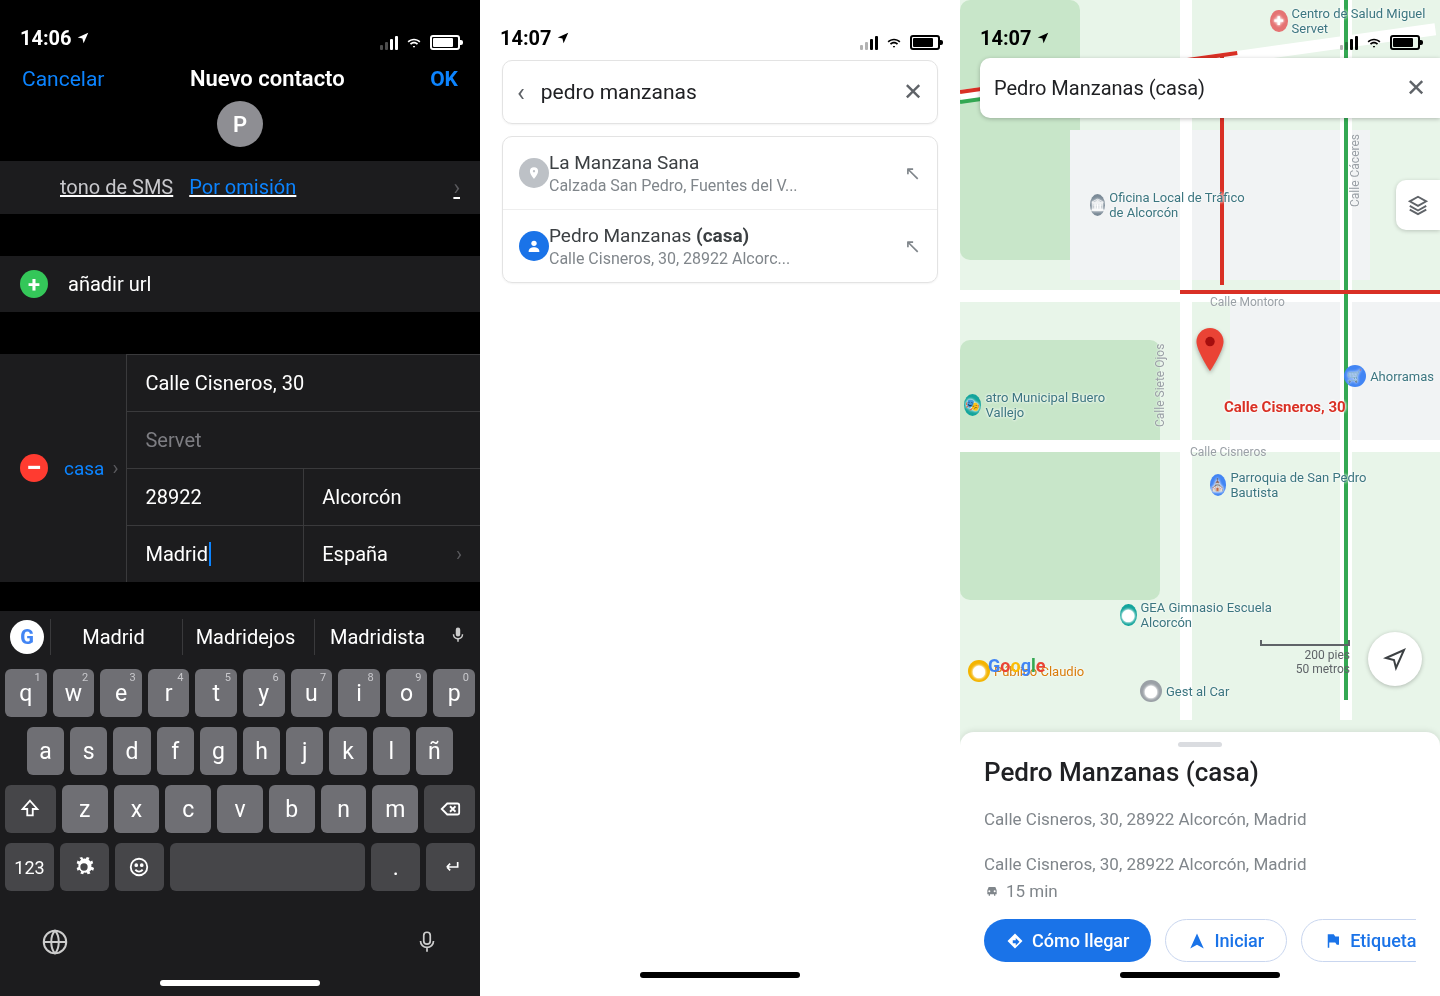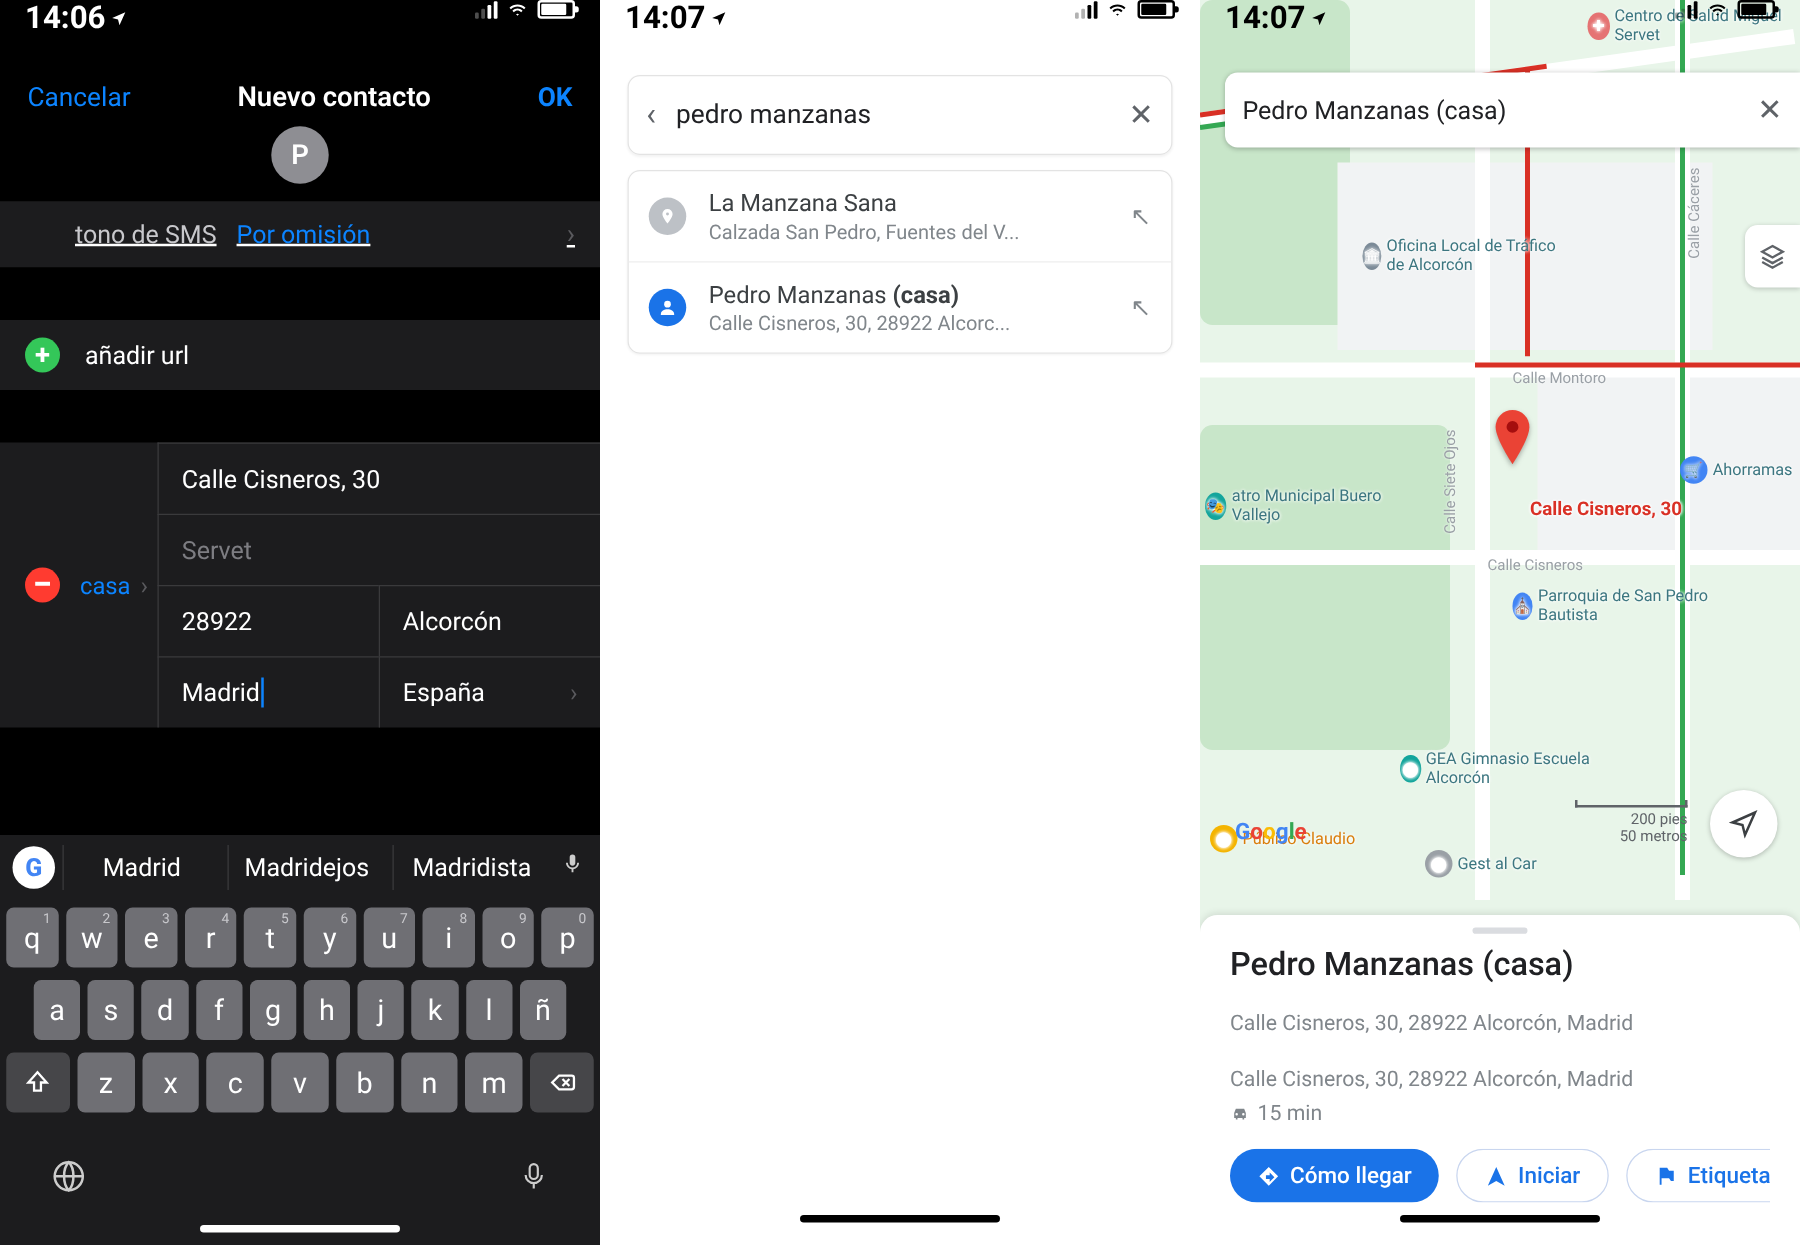--- a/index.html
+++ b/index.html
@@ -1,21 +1,21 @@
 <!DOCTYPE html>
 <html><head>
 <meta charset="utf-8">
 <style>
   * { box-sizing: border-box; margin: 0; padding: 0; font-family: -apple-system, BlinkMacSystemFont, "Segoe UI", Roboto, Helvetica, Arial, sans-serif; }
   body { width: 1440px; height: 996px; background: #dedede; display: flex; }
   .phone { width: 480px; height: 996px; position: relative; background: #fff; overflow: hidden; }
   .phone.dark { background: #000; color: #fff; }
 
   
-  .status { display: flex; align-items: flex-start; height: 50px; padding: 0 20px; font-size: 25px; font-weight: 700; }
+  .status { display: flex; align-items: flex-end; height: 50px; padding: 0 20px; font-size: 20px; font-weight: 700; }
   .status .time { display: flex; align-items: center; gap: 4px; }
   .status .spacer { flex: 1; }
   .status .icons { display: flex; align-items: center; gap: 6px; }
   .sig-bars { display: flex; align-items: flex-end; gap: 2px; height: 14px; }
   .sig-bars span { width: 3px; background: #000; border-radius: 1px; }
   .phone.dark .sig-bars span { background: #fff; }
   .sig-bars .b1 { height: 5px; opacity: .3; }
   .sig-bars .b2 { height: 8px; opacity: .3; }
   .sig-bars .b3 { height: 11px; }
   .sig-bars .b4 { height: 14px; }
@@ -72,21 +72,21 @@
   .globe-row { display: flex; align-items: center; justify-content: space-between; padding: 20px 40px 10px; color: #ccc; font-size: 30px; }
   .homebar { width: 160px; height: 6px; background: #fff; border-radius: 3px; margin: 6px auto 10px; }
   .phone:not(.dark) .homebar { background: #000; }
 
   
   .search-box { margin: 10px 22px 12px; border: 1px solid #e3e3e3; border-radius: 10px; display: flex; align-items: center; padding: 16px 14px; font-size: 21px; color: #4a4a4a; gap: 16px; box-shadow: 0 1px 2px rgba(0,0,0,.05); }
   .search-box .back { font-size: 26px; color: #5f6368; }
   .search-box .q { flex: 1; color: #202124; }
   .search-box .x { font-size: 24px; color: #5f6368; font-weight: 300; }
   .sug-list { margin: 0 22px; border: 1px solid #e3e3e3; border-radius: 10px; overflow: hidden; box-shadow: 0 1px 2px rgba(0,0,0,.05); }
-  .sug { display: flex; align-items: center; padding: 14px 16px; gap: 18px; }
+  .sug { display: flex; align-items: center; padding: 14px 16px; }
   .sug + .sug { border-top: 1px solid #eee; }
   .sug .ic { width: 30px; height: 30px; border-radius: 50%; display: flex; align-items: center; justify-content: center; font-size: 16px; }
   .sug .ic.pin { background: #bdc1c6; color: #fff; }
   .sug .ic.contact { background: #1a73e8; color: #fff; }
   .sug .txt { flex: 1; }
   .sug .ttl { font-size: 19px; color: #3c4043; }
   .sug .sub { font-size: 16px; color: #80868b; margin-top: 2px; }
   .sug .arrow { color: #80868b; font-size: 20px; }
 
   
@@ -262,20 +262,43 @@
             <div class="key" style="flex: 1 1 0%;">n</div>
             <div class="key" style="flex: 1 1 0%;">m</div>
           </div>
         <div class="key special">
             <svg width="26" height="22" viewBox="0 0 24 24" fill="none" stroke="#fff" stroke-width="2">
               <path d="M20 6H9l-6 6 6 6h11a2 2 0 002-2V8a2 2 0 00-2-2z"></path>
               <path d="M12 9l6 6M18 9l-6 6"></path>
             </svg>
           </div>
       </div>
+      <div class="krow bottom">
+        <div class="key special" style="font-size:18px">123</div>
+        <div class="key special">
+            <svg width="22" height="22" viewBox="0 0 24 24" fill="#fff">
+              <path d="M12 8a4 4 0 100 8 4 4 0 000-8zm9 4l2 1-1 3-2-1a8 8 0 01-2 2l1 2-3 1-1-2a8 8 0 01-3 0l-1 2-3-1 1-2a8 8 0 01-2-2l-2 1-1-3 2-1a8 8 0 010-3l-2-1 1-3 2 1a8 8 0 012-2L7 2l3-1 1 2a8 8 0 013 0l1-2 3 1-1 2a8 8 0 012 2l2-1 1 3-2 1a8 8 0 010 3z"></path>
+            </svg>
+          </div>
+        <div class="key special">
+            <svg width="22" height="22" viewBox="0 0 24 24" fill="none" stroke="#fff" stroke-width="2">
+              <circle cx="12" cy="12" r="9"></circle>
+              <circle cx="9" cy="10" r="1" fill="#fff"></circle>
+              <circle cx="15" cy="10" r="1" fill="#fff"></circle>
+              <path d="M8 15c1 1 2 2 4 2s3-1 4-2"></path>
+            </svg>
+          </div>
+        <div class="key special space"></div>
+        <div class="key special">.</div>
+        <div class="key special">
+            <svg width="24" height="20" viewBox="0 0 24 24" fill="none" stroke="#fff" stroke-width="2">
+              <path d="M20 6v6H7m0 0l4-4m-4 4l4 4"></path>
+            </svg>
+          </div>
+      </div>
     </div>
     <div class="globe-row">
       <span><svg width="30" height="30" viewBox="0 0 24 24" fill="none" stroke="#ccc" stroke-width="1.6">
             <circle cx="12" cy="12" r="9"></circle>
             <path d="M3 12h18M12 3c2 2 3 5 3 9s-1 7-3 9c-2-2-3-5-3-9s1-7 3-9z"></path>
           </svg></span>
       <span><svg width="26" height="30" viewBox="0 0 24 24" fill="none" stroke="#ccc" stroke-width="1.6">
             <rect x="9" y="3" width="6" height="11" rx="3"></rect>
             <path d="M6 11a6 6 0 0012 0M12 17v4"></path>
           </svg></span>

